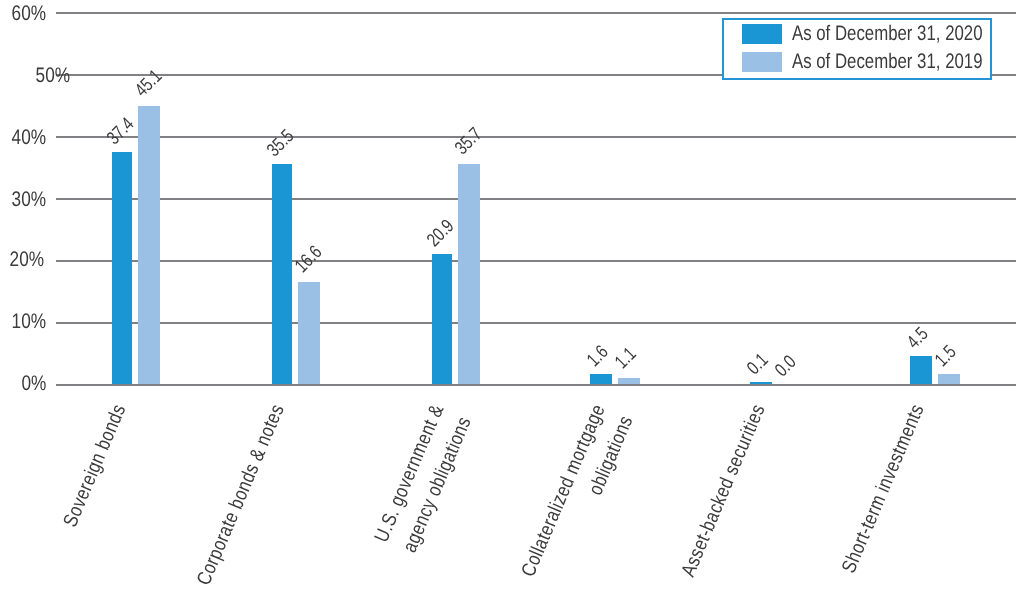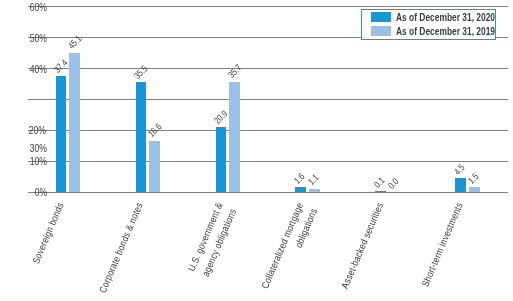--- a/index.html
+++ b/index.html
@@ -3,21 +3,21 @@
 <meta charset="utf-8">
 <style>
   html,body{margin:0;padding:0;background:#ffffff;}
   body{width:513px;height:301px;overflow:hidden;
        font-family:"Liberation Sans",sans-serif;
        -webkit-font-smoothing:antialiased;}
   #chart{position:relative;width:513px;height:301px;background:#ffffff;}
   .plot,.yaxis,.bars,.xaxis{position:absolute;left:0;top:0;width:513px;height:301px;}
   .gridline{position:absolute;height:1px;background:#7f8184;}
   .ylabel{position:absolute;left:0;width:23px;text-align:right;
-          font-size:10.5px;line-height:11px;color:#3b3b3c;padding-left:24px;}
+          font-size:10.5px;line-height:11px;color:#3b3b3c;}
   .ytxt{display:inline-block;transform:scaleX(0.82);transform-origin:100% 50%;}
   .group{position:absolute;left:0;top:0;}
   .bar{position:absolute;}
   .dlabel{position:absolute;font-size:9.5px;line-height:9.5px;height:9.5px;
           color:#3b3b3c;white-space:nowrap;transform-origin:0% 100%;}
   .dtxt{display:inline-block;transform:scaleX(0.78);transform-origin:0% 50%;}
   .catblock{position:absolute;transform-origin:100% 0%;text-align:right;
             color:#3b3b3c;font-size:10px;line-height:15px;}
   .catline{display:block;}
   .cattext{display:inline-block;white-space:nowrap;letter-spacing:0.25px;transform:scaleX(0.83);transform-origin:100% 50%;}
@@ -37,23 +37,23 @@
     <div class="gridline" style="left: 28px; width: 479.6px; top: 130px; background: rgb(127, 129, 132);"></div>
     <div class="gridline" style="left: 28px; width: 479.6px; top: 99px; background: rgb(127, 129, 132);"></div>
     <div class="gridline" style="left: 28px; width: 479.6px; top: 68px; background: rgb(127, 129, 132);"></div>
     <div class="gridline" style="left: 28px; width: 479.6px; top: 37px; background: rgb(127, 129, 132);"></div>
     <div class="gridline" style="left: 28px; width: 479.6px; top: 6px; background: rgb(127, 129, 132);"></div>
   </div>
   <div class="yaxis">
     <div class="ylabel" style="top: 187.3px; color: rgb(59, 59, 60);"><span class="ytxt">0%</span></div>
     <div class="ylabel" style="top: 156.383px; color: rgb(59, 59, 60);"><span class="ytxt">10%</span></div>
     <div class="ylabel" style="top: 125.467px; color: rgb(59, 59, 60); text-align: center;"><span class="ytxt">20%</span></div>
-    <div class="ylabel" style="top: 94.55px; color: rgb(59, 59, 60); margin-top: 48px;"><span class="ytxt">30%</span></div>
+    <div class="ylabel" style="top: 94.55px; color: rgb(59, 59, 60);"><span class="ytxt">30%</span></div>
     <div class="ylabel" style="top: 63.6333px; color: rgb(59, 59, 60); text-align: right;"><span class="ytxt">40%</span></div>
-    <div class="ylabel" style="top: 32.7167px; color: rgb(59, 59, 60);"><span class="ytxt">50%</span></div>
+    <div class="ylabel" style="top: 32.7167px; color: rgb(59, 59, 60); margin-left: 12px;"><span class="ytxt">50%</span></div>
     <div class="ylabel" style="top: 1.8px; color: rgb(59, 59, 60);"><span class="ytxt">60%</span></div>
   </div>
   <div class="bars">
     <div class="group">
       <div class="bar" style="left: 55.7px; width: 10.8px; top: 76.3717px; height: 115.628px; background: rgb(27, 150, 212);"></div>
       <div class="dlabel" style="left: 59.372px; top: 64.8717px; transform: rotate(-45deg); color: rgb(59, 59, 60);"><span class="dtxt">37.4</span></div>
       <div class="bar" style="left: 69.4px; width: 10.8px; top: 52.5658px; height: 139.434px; background: rgb(154, 192, 230);"></div>
       <div class="dlabel" style="left: 73.072px; top: 41.0658px; transform: rotate(-45deg); color: rgb(59, 59, 60);"><span class="dtxt">45.1</span></div>
     </div>
     <div class="group">
@@ -102,21 +102,21 @@
       <span class="catline"><span class="cattext">Collateralized mortgage</span></span>
       <span class="catline"><span class="cattext">obligations</span></span>
     </div>
     <div class="catblock" style="right: 140.05px; top: 200px; transform: rotate(-67deg); color: rgb(59, 59, 60);">
       <span class="catline"><span class="cattext">Asset-backed securities</span></span>
     </div>
     <div class="catblock" style="right: 60.15px; top: 200px; transform: rotate(-67deg); color: rgb(59, 59, 60);">
       <span class="catline"><span class="cattext">Short-term investments</span></span>
     </div>
   </div>
-  <div id="legend" style="left: 360.5px; top: 8.5px; width: 135.5px; height: 31px; border-color: rgb(35, 148, 212); font-weight: bold;">
+  <div id="legend" style="left: 360.5px; top: 8.5px; width: 135.5px; height: 31px; border-color: rgb(35, 148, 212);">
     <div class="lgrow" style="left: 9.8px; top: 1.6px;">
       <div class="lgsw" style="background: rgb(27, 150, 212);"></div>
       <div class="lgtx" style="color: rgb(59, 59, 60);"><span class="lgtxi">As of December 31, 2020</span></div>
     </div>
     <div class="lgrow" style="left: 9.8px; top: 15.6px;">
       <div class="lgsw" style="background: rgb(154, 192, 230);"></div>
       <div class="lgtx" style="color: rgb(59, 59, 60);"><span class="lgtxi">As of December 31, 2019</span></div>
     </div>
   </div>
 </div>

